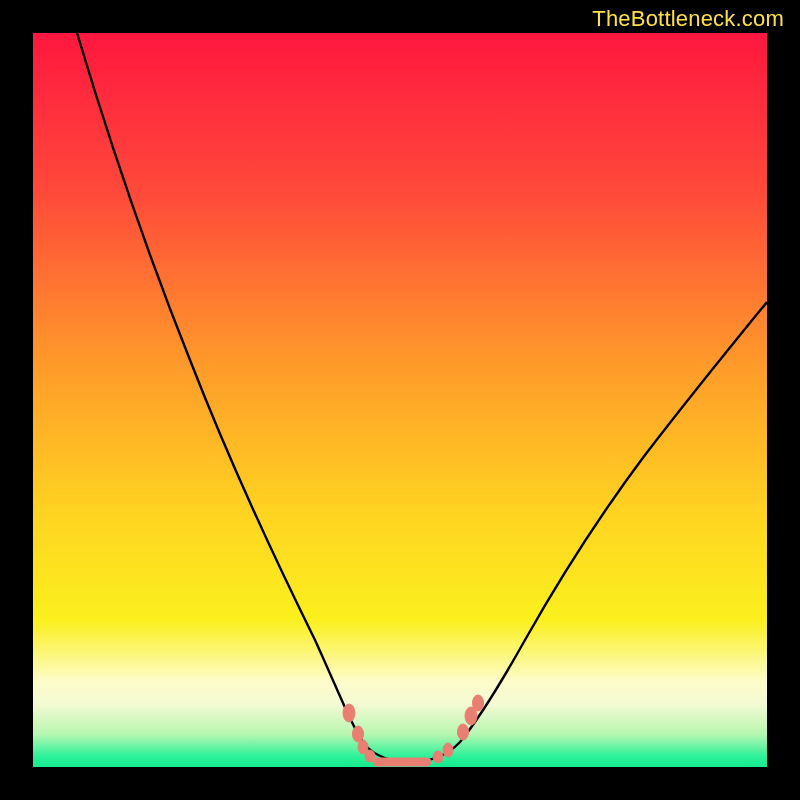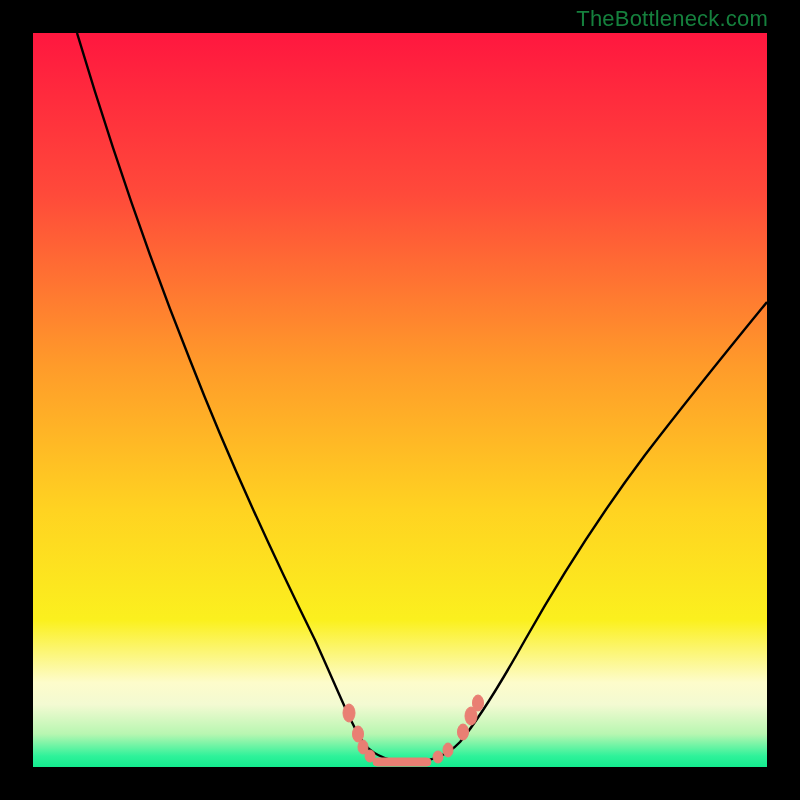--- a/index.html
+++ b/index.html
@@ -14,24 +14,24 @@
     position: absolute;
     left: 0;
     top: 0;
     width: 800px;
     height: 800px;
     background: #000;
   }
   .watermark {
     position: absolute;
     top: 6px;
-    right: 32px;
+    right: 16px;
     font-family: Arial, Helvetica, sans-serif;
     font-size: 22px;
-    color: #15803d;
+    color: #fde047;
     letter-spacing: 0.2px;
     user-select: none;
   }
   svg {
     position: absolute;
     left: 0;
     top: 0;
   }
 </style>
 </head>

